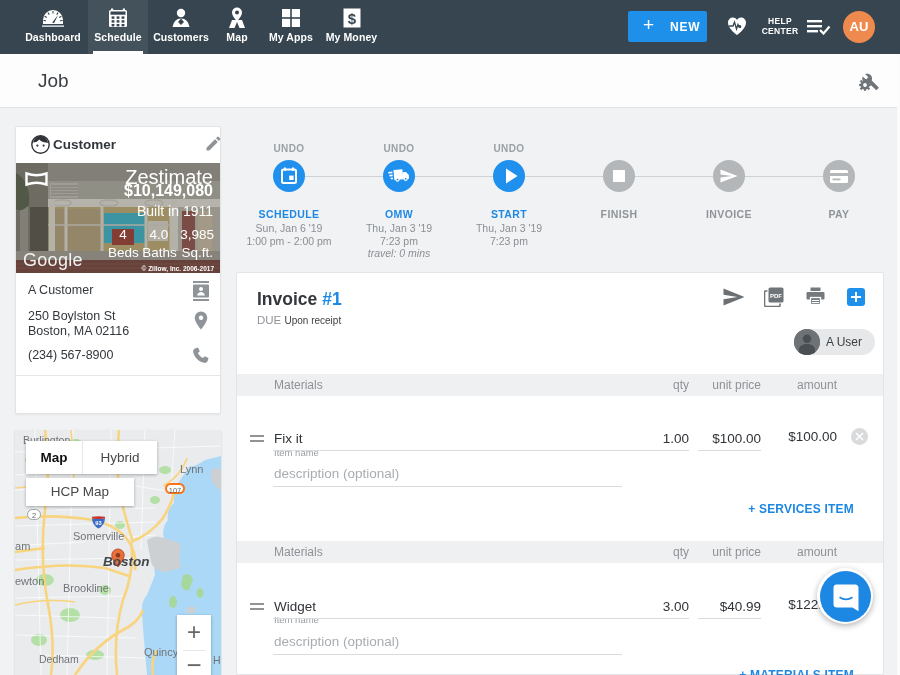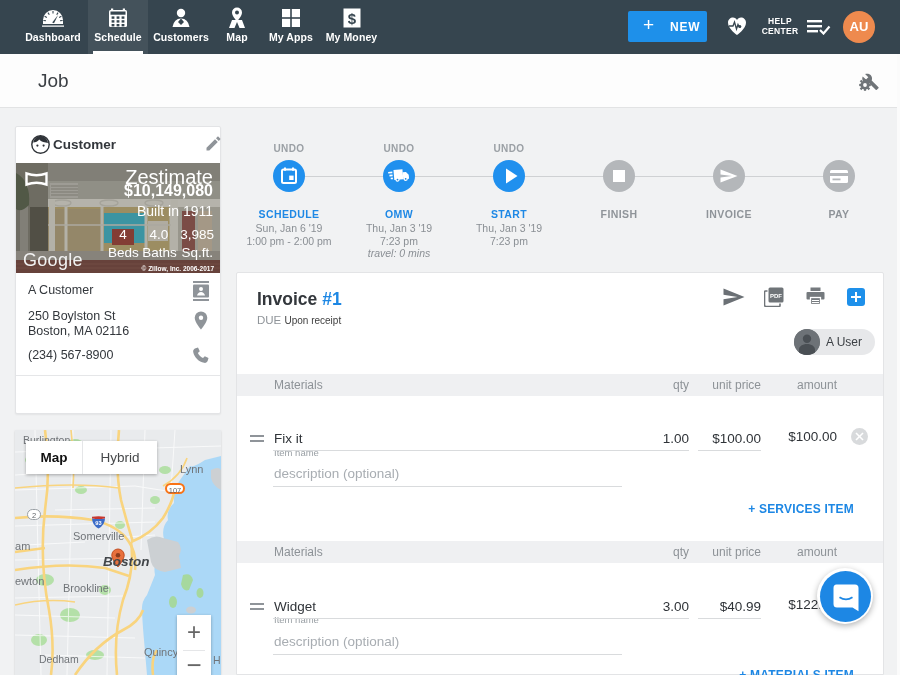--- a/index.html
+++ b/index.html
@@ -390,20 +390,21 @@
   <svg class="abs" style="left:76px;top:86px;" width="15" height="13" viewBox="0 0 17 15">
     <path d="M1 2.5 Q8.5 4.5 16 2.5 Q16 10 8.5 14.5 Q1 10 1 2.5 Z" fill="#3a6bc7"></path>
     <path d="M1 2.5 Q8.5 4.5 16 2.5 L16 1 Q8.5 -0.5 1 1 Z" fill="#c7372f"></path>
     <text x="8.5" y="10.5" font-size="6.5" fill="#fff" text-anchor="middle" font-weight="bold" font-family="Liberation Sans">93</text>
   </svg>
   
   <div class="mapctl" style="left:11px;top:11px;width:131px;height:33px;">
     <div style="position:absolute;left:0;top:0;width:57px;height:33px;line-height:33px;font-weight:bold;color:#111;border-right:1px solid #e5e6e8;">Map</div>
     <div style="position:absolute;left:57px;top:0;width:74px;height:33px;line-height:33px;color:#46484a;">Hybrid</div>
   </div>
+  <div class="mapctl" style="left:11px;top:48px;width:108px;height:28px;line-height:28px;color:#46484a;">HCP Map</div>
   <div class="mapctl" style="left:162px;top:185px;width:34px;height:70px;">
     <div style="position:absolute;left:0;top:0;width:34px;height:35px;font-size:24px;line-height:33px;color:#666;">+</div>
     <div style="position:absolute;left:6px;top:35px;width:22px;height:1px;background:#e5e6e8;"></div>
     <div style="position:absolute;left:0;top:35px;width:34px;height:35px;font-size:26px;line-height:31px;color:#666;">−</div>
   </div>
 </div>
 
 <div id="stepper">
   <div id="stepline"></div>
   <div class="step" step="1" style="left:-2px;">

